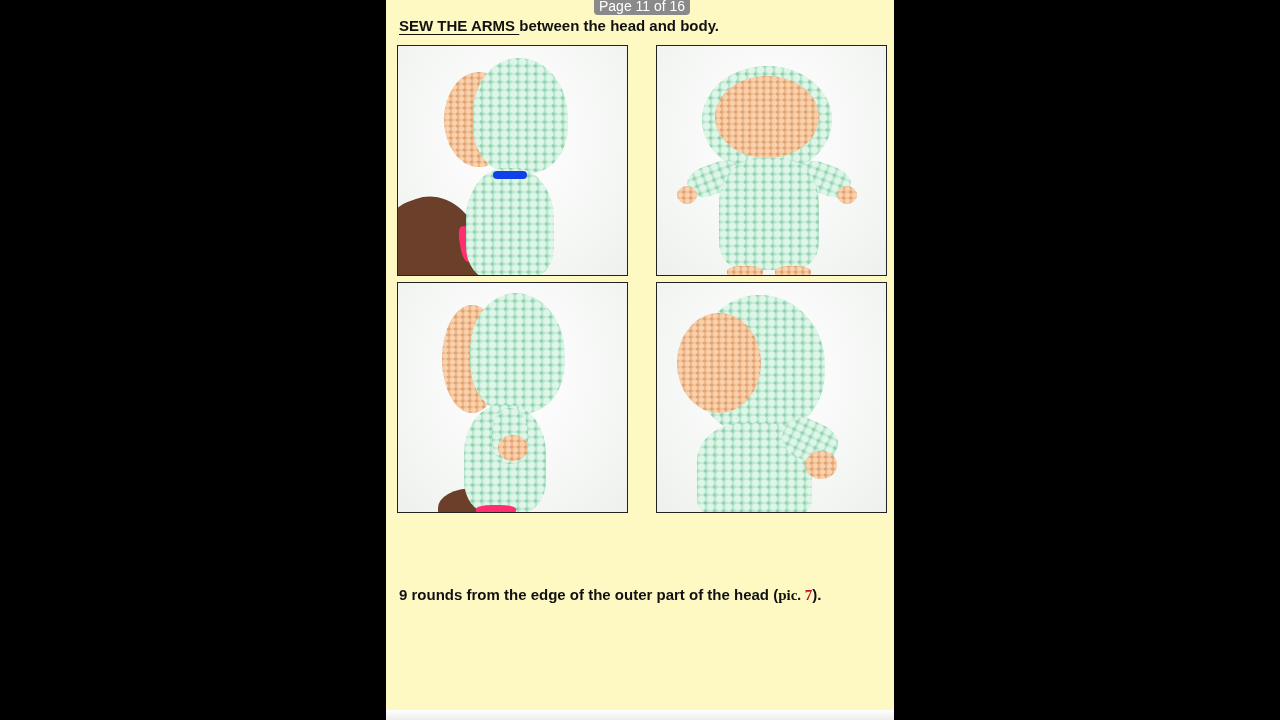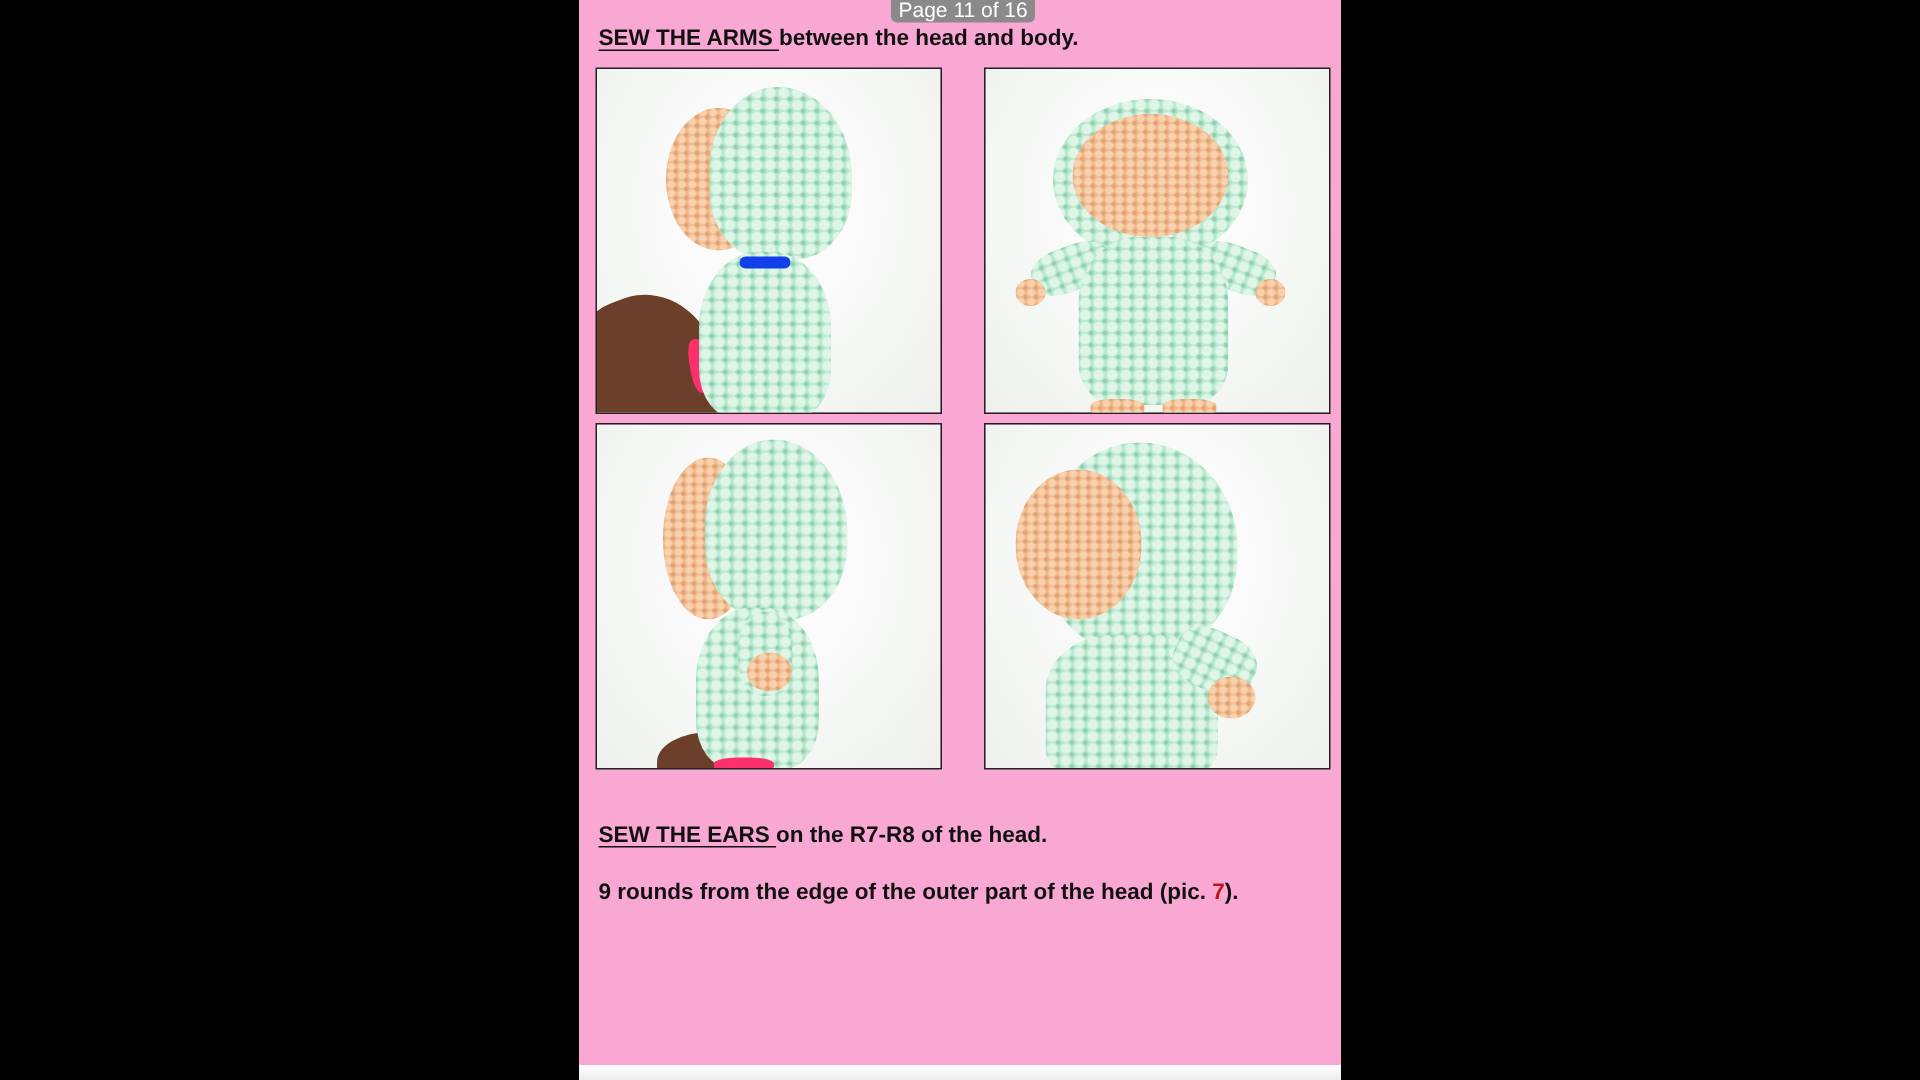--- a/index.html
+++ b/index.html
@@ -1,21 +1,21 @@
 <!DOCTYPE html>
 <html><head>
   <meta charset="utf-8">
   <style>
     * { box-sizing: border-box; margin: 0; padding: 0; }
     html, body { width: 1280px; height: 720px; overflow: hidden; background: #000; }
     body { position: relative; font-family: "Liberation Sans", sans-serif; }
 
     .page {
       position: absolute; left: 386px; top: 0; width: 508px; height: 720px;
-      background: #f9a8d4;
+      background: #fef9c3;
       overflow: hidden;
     }
     .page-bottom-shade {
       position: absolute; left: 0; right: 0; bottom: 0; height: 10px;
       background: linear-gradient(#fff, #ececec);
     }
 
     .page-indicator {
       position: absolute; left: 208px; top: -3px; height: 18px;
       padding: 0 5px;
@@ -28,21 +28,21 @@
     .heading {
       position: absolute; left: 13px; font-size: 15px; font-weight: bold; color: #111;
       white-space: nowrap;
     }
     .heading .u { text-decoration: underline; text-underline-offset: 3px; }
 
     .para {
       position: absolute; left: 13px; font-size: 15px; font-weight: bold; color: #111;
       line-height: 19px; width: 470px;
     }
-    .pic-ref { font-family: Liberation Sans, sans-serif; font-size: 15px; font-weight: bold; }
+    .pic-ref { font-family: Liberation Serif, serif; font-size: 15px; font-weight: bold; }
     .pic-ref .num { color: #c0141c; }
 
     .photo {
       position: absolute; width: 231px; height: 231px;
       border: 1.5px solid #222;
       background: radial-gradient(ellipse at 50% 40%, #ffffff 0%, #f4f6f4 70%, #eef0ee 100%);
       overflow: hidden;
     }
     .p1 { left: 11px;  top: 45px; }
     .p2 { left: 270px; top: 45px; }
@@ -117,23 +117,20 @@
   </div>
 
   <div class="photo p4">
     <div class="shape mint" style="left:38px; top:12px; width:130px; height:140px; border-radius:50% 50% 45% 45%;"></div>
     <div class="shape peach" style="left:20px; top:30px; width:84px; height:100px; border-radius:50%;"></div>
     <div class="shape mint" style="left:40px; top:140px; width:115px; height:95px; border-radius:40% 40% 20% 20%;"></div>
     <div class="shape mint" style="left:125px; top:138px; width:56px; height:40px; border-radius:40%; transform:rotate(25deg);"></div>
     <div class="shape peach" style="left:148px; top:168px; width:32px; height:28px; border-radius:50%;"></div>
   </div>
 
-  <div class="heading" style="top:548px;">
-    <span class="u">SEW THE EARS </span><span>on the R7-R8 of the head.</span>
-  </div>
 
   <div class="para" style="top:585px;">
     <span>9 rounds from the edge of the outer part of the head (</span><span class="pic-ref"><span>pic. </span><span class="num">7</span></span><span>).</span>
   </div>
 
 
 
   <div class="page-bottom-shade"></div>
 </div>
 

